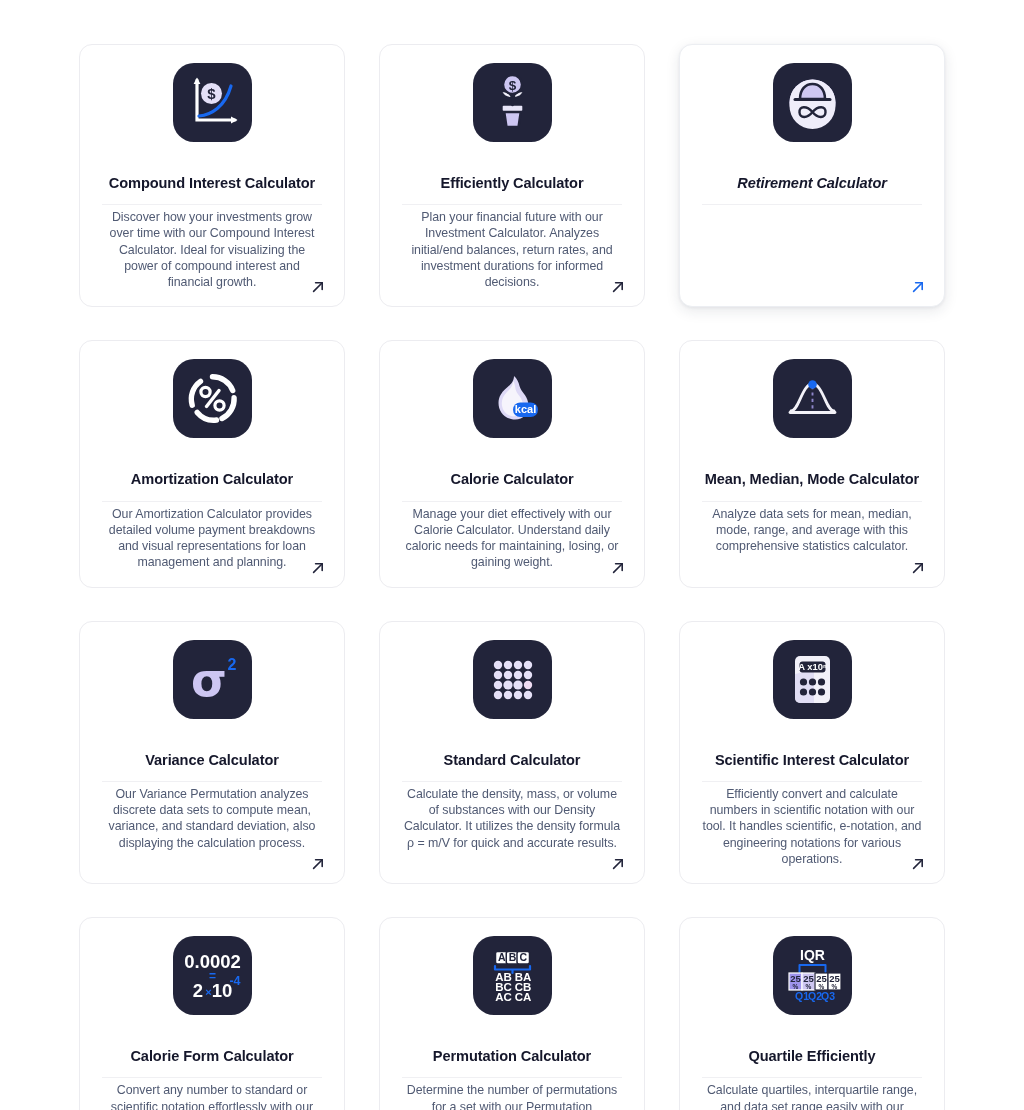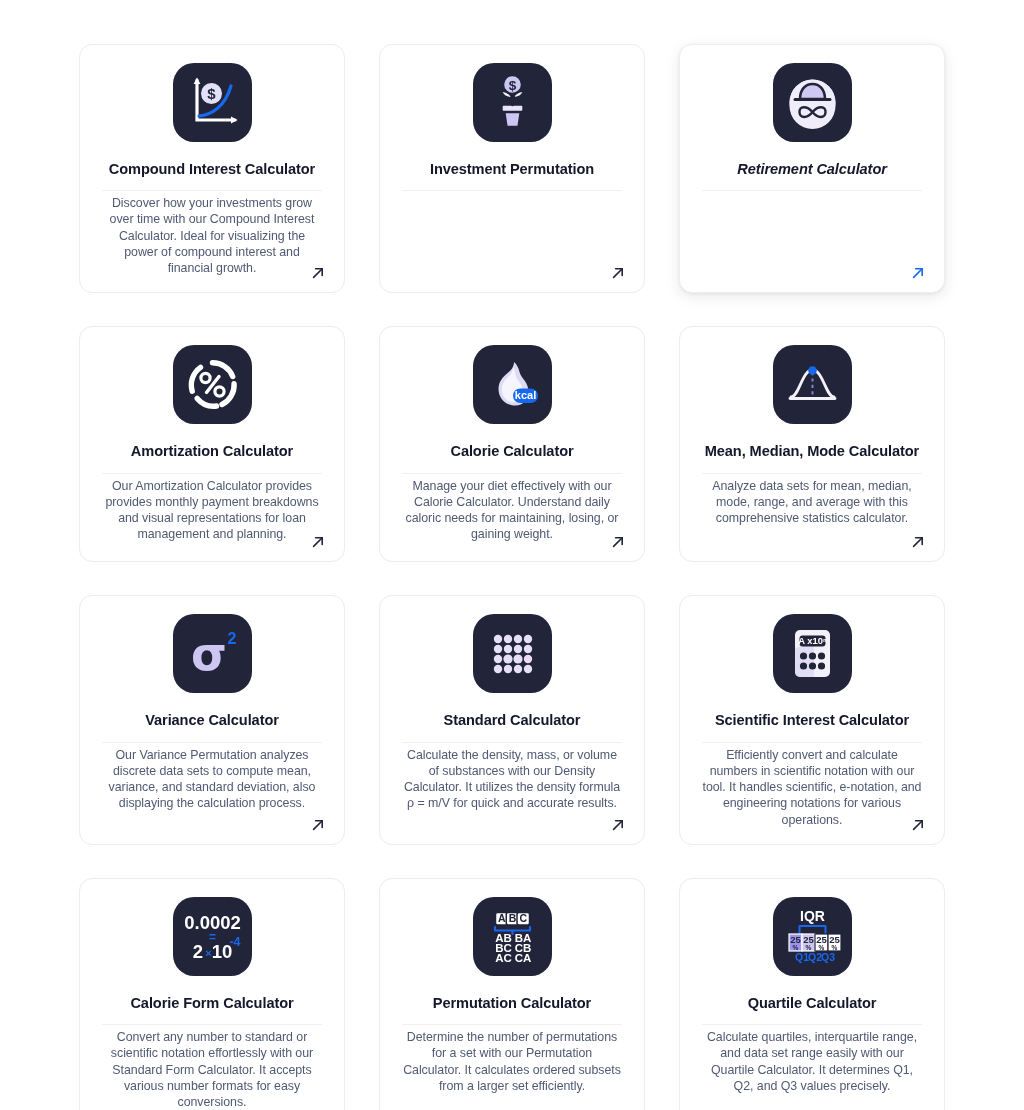--- a/index.html
+++ b/index.html
@@ -50,21 +50,21 @@
     background: #22243a;
     display: flex;
     align-items: center;
     justify-content: center;
     flex: none;
     overflow: hidden;
   }
   .icon-tile svg { display: block; }
 
   .card-title {
-    margin-top: 18px;
+    margin-top: 32px;
     font-size: 14.6px;
     font-weight: 700;
     color: #15172b;
     text-align: right;
     line-height: 1.25;
     letter-spacing: -0.1px;
   }
 
   .card-divider {
     margin-top: 12px;
@@ -129,22 +129,23 @@
           <svg width="79" height="79" viewBox="0 0 79 79">
     <path d="M31 47 L48 47 L45.5 64 L33.5 64 Z" fill="#cdc6f2" stroke="#22243a" stroke-width="2.4" stroke-linejoin="round"></path>
     <rect x="28.5" y="41.5" width="22" height="7.5" rx="2" fill="#e8e5f8" stroke="#22243a" stroke-width="2.4"></rect>
     <path d="M39.5 42 L39.5 30" stroke="#22243a" stroke-width="2.6" stroke-linecap="round"></path>
     <path d="M39 35 C33 35 29 32 28.5 28.5 C33 27.5 37.5 30 39 35 Z" fill="#f3f1fb" stroke="#22243a" stroke-width="1.8" stroke-linejoin="round"></path>
     <path d="M40 35 C46 35 50 32 50.5 28.5 C46 27.5 41.5 30 40 35 Z" fill="#f3f1fb" stroke="#22243a" stroke-width="1.8" stroke-linejoin="round"></path>
     <circle cx="39.5" cy="21.5" r="9.5" fill="#cdc6f2" stroke="#22243a" stroke-width="2.4"></circle>
     <text x="39.5" y="27" font-family="'Liberation Sans',sans-serif" font-size="13.5" font-weight="700" fill="#22243a" text-anchor="middle">$</text>
   </svg>
         </div>
-        <div class="card-title">Investment Permutation</div>
-        <div class="card-divider"></div>
+        <div class="card-title">Efficiently Calculator</div>
+        <div class="card-divider"></div>
+        <div class="card-desc">Plan your financial future with our Investment Calculator. Analyzes initial/end balances, return rates, and investment durations for informed decisions.</div>
         <div class="card-arrow">
           <svg viewBox="0 0 16 16">
     <g stroke="currentColor" stroke-width="1.6" fill="none" stroke-linecap="round" stroke-linejoin="round">
       <line x1="3.6" y1="12.4" x2="12.2" y2="3.8"></line>
       <polyline points="5.6,3.8 12.2,3.8 12.2,10.4"></polyline>
     </g>
   </svg>
         </div>
       </div>
       <div class="card is-hovered">
@@ -181,21 +182,21 @@
     </g>
     <g stroke="#ffffff" stroke-width="3.4" stroke-linecap="round">
       <line x1="33.5" y1="47.5" x2="46" y2="31.5"></line>
     </g>
     <circle cx="32.5" cy="33" r="4.6" fill="none" stroke="#ffffff" stroke-width="3.2"></circle>
     <circle cx="46.5" cy="46.5" r="4.6" fill="none" stroke="#ffffff" stroke-width="3.2"></circle>
   </svg>
         </div>
         <div class="card-title">Amortization Calculator</div>
         <div class="card-divider"></div>
-        <div class="card-desc">Our Amortization Calculator provides provides monthly payment breakdowns and visual representations for loan management and planning.</div>
+        <div class="card-desc">Our Amortization Calculator provides detailed volume payment breakdowns and visual representations for loan management and planning.</div>
         <div class="card-arrow">
           <svg viewBox="0 0 16 16">
     <g stroke="currentColor" stroke-width="1.6" fill="none" stroke-linecap="round" stroke-linejoin="round">
       <line x1="3.6" y1="12.4" x2="12.2" y2="3.8"></line>
       <polyline points="5.6,3.8 12.2,3.8 12.2,10.4"></polyline>
     </g>
   </svg>
         </div>
       </div>
       <div class="card">
@@ -385,18 +386,18 @@
       <text x="48.5" y="53" font-size="6.5">%</text>
               <text x="61.5" y="53" font-size="6.5">%</text>
     </g>
     <g font-family="'Liberation Sans',sans-serif" font-size="10.5" font-weight="700" fill="#1868ef" text-anchor="middle">
       <text x="29" y="64">Q1</text>
               <text x="42" y="64">Q2</text>
               <text x="55" y="64">Q3</text>
     </g>
   </svg>
         </div>
-        <div class="card-title">Quartile Calculator</div>
+        <div class="card-title">Quartile Efficiently</div>
         <div class="card-divider"></div>
         <div class="card-desc">Calculate quartiles, interquartile range, and data set range easily with our Quartile Calculator. It determines Q1, Q2, and Q3 values precisely.</div>
       </div>
     </div>
 </div>
 
 </body></html>

